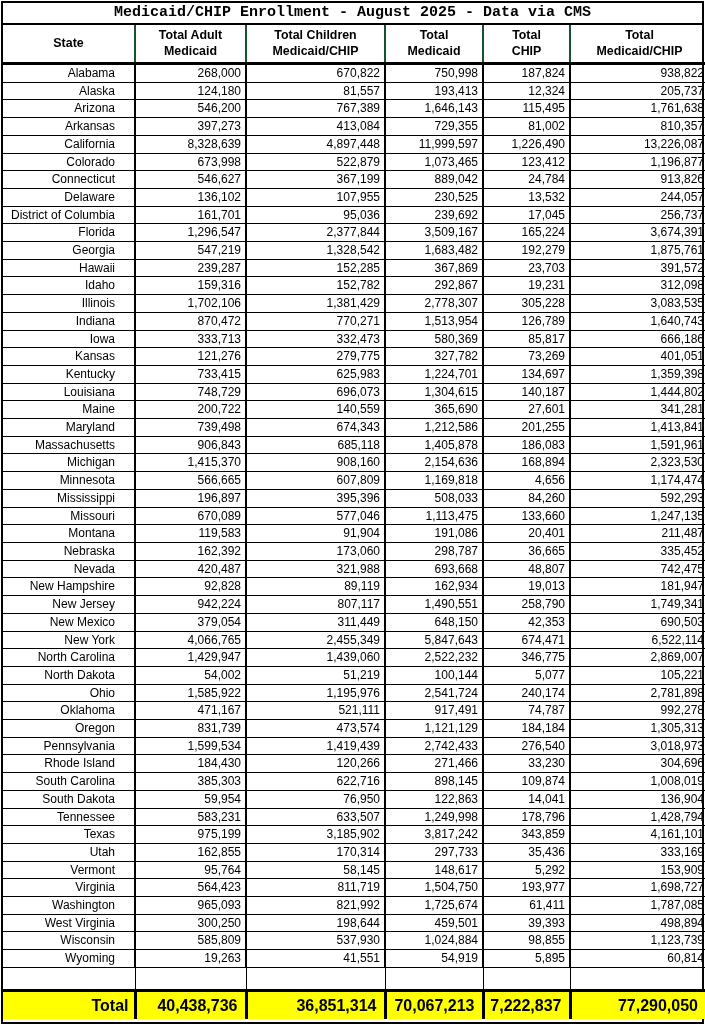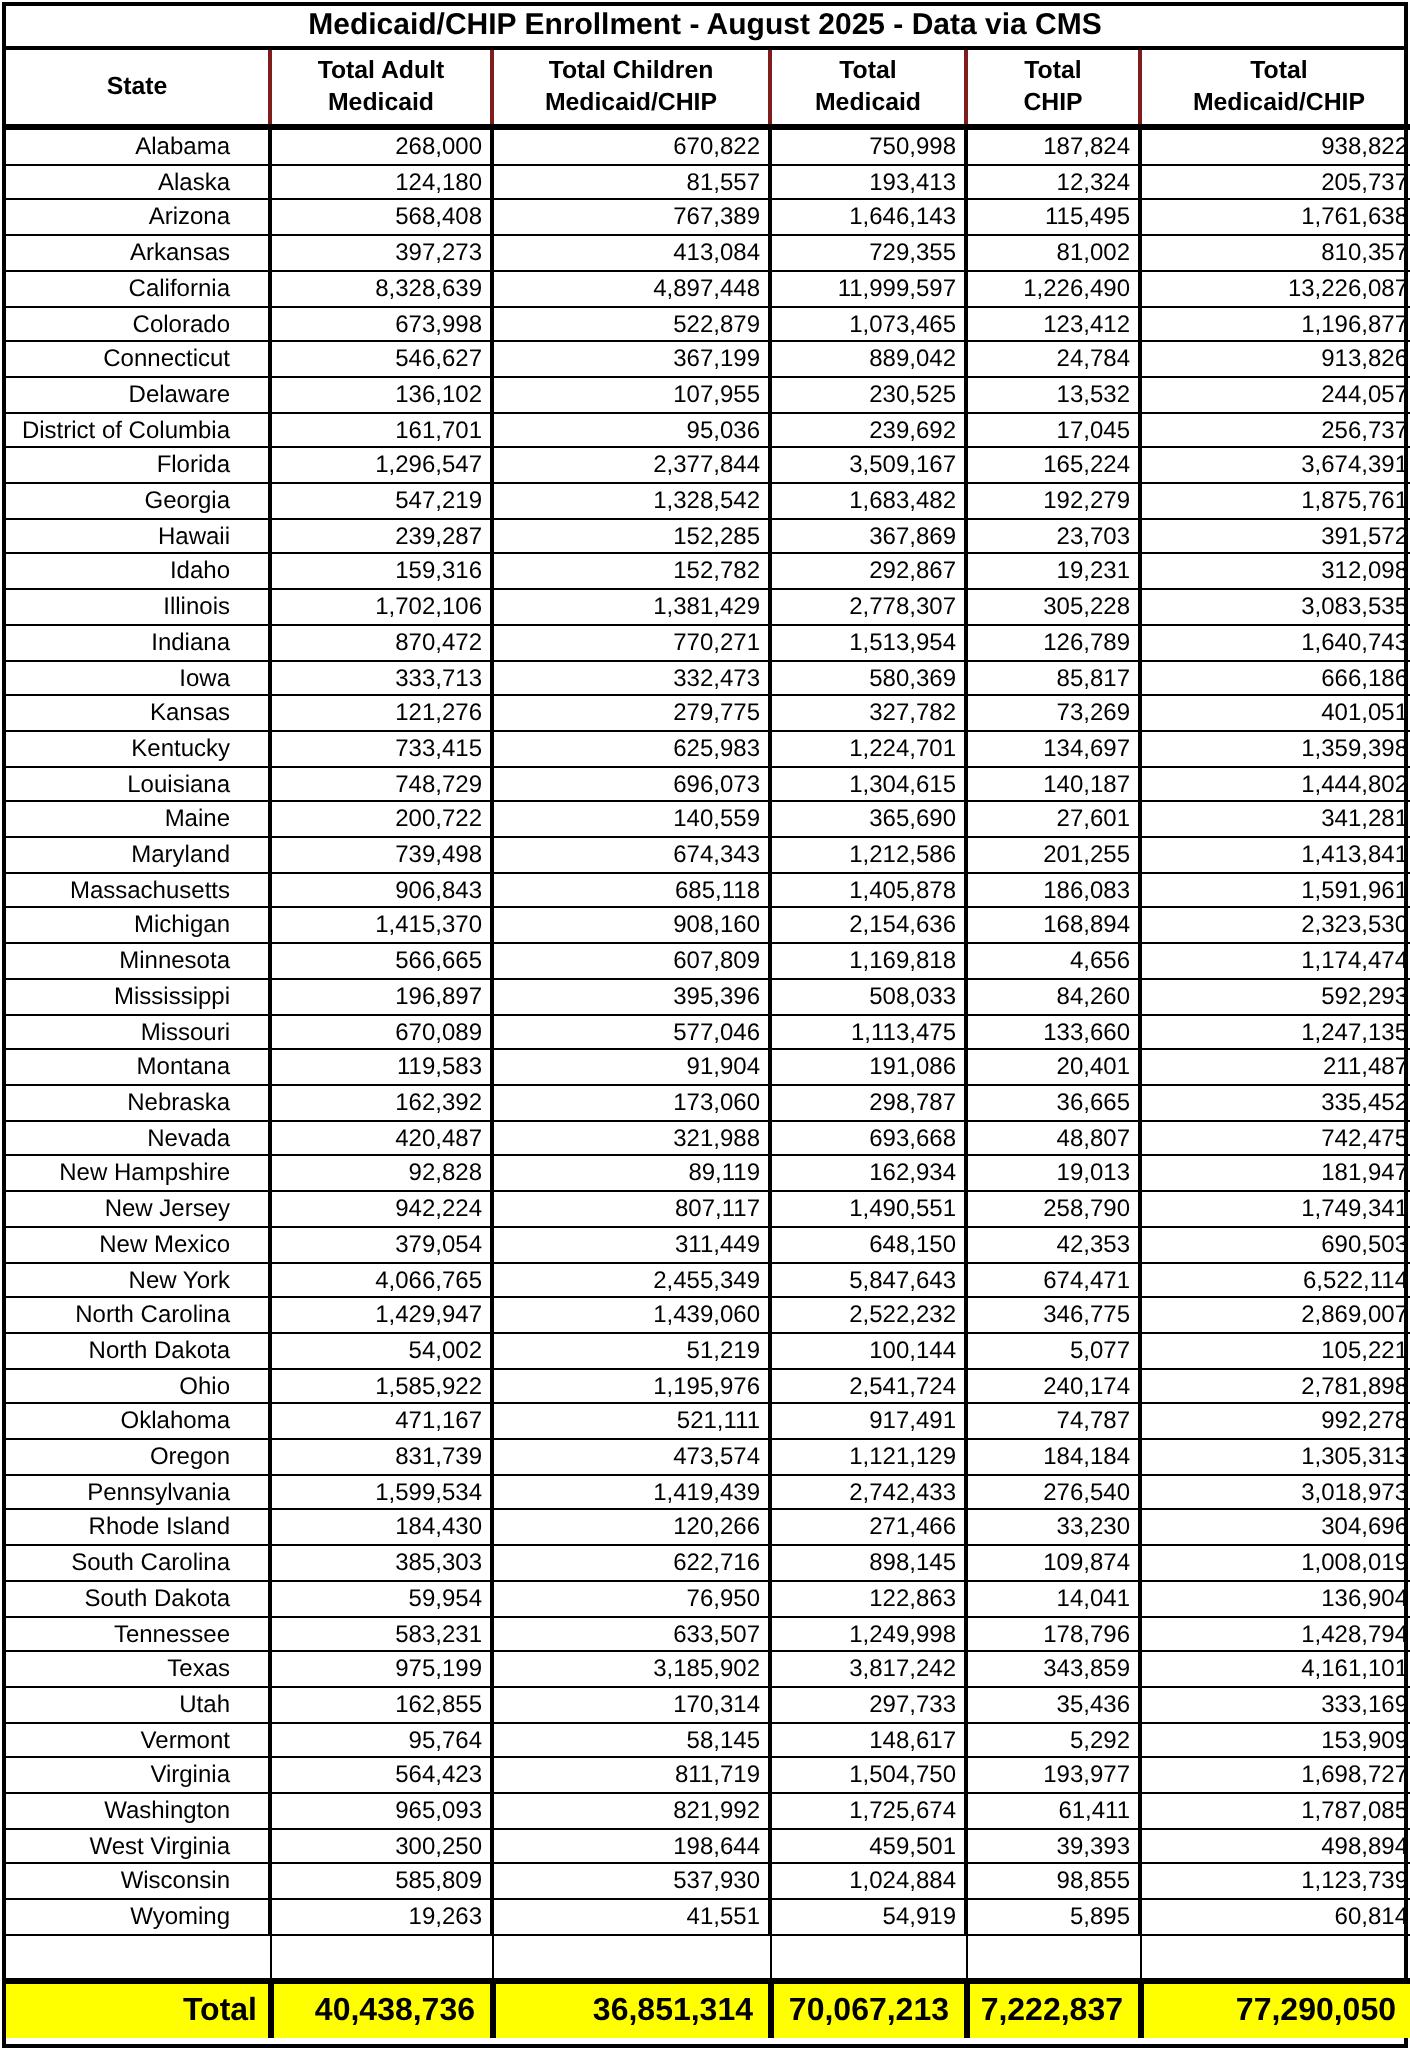--- a/index.html
+++ b/index.html
@@ -23,28 +23,29 @@
     background: #ffffff;
   }
   .title-bar {
     height: 20px;
     line-height: 20px;
     text-align: center;
     font-weight: bold;
     font-size: 15px;
     border-bottom: 2px solid #000000;
     letter-spacing: 0px;
+    font-family: Liberation Mono, monospace;
   }
   table.grid {
     border-collapse: collapse;
     table-layout: fixed;
     width: 100%;
   }
   table.grid th {
-    border-left: 2px solid #7f1d1d;
+    border-left: 2px solid #14532d;
     border-bottom: 3px solid #000000;
     height: 37px;
     font-size: 12.4px;
     font-weight: bold;
     text-align: center;
     vertical-align: middle;
     white-space: pre-line;
     padding: 0 2px;
     line-height: 1.25;
   }
@@ -124,21 +125,21 @@
           <tr>
             <td class="state">Alaska</td>
             <td class="num">124,180</td>
             <td class="num">81,557</td>
             <td class="num">193,413</td>
             <td class="num">12,324</td>
             <td class="num">205,737</td>
           </tr>
           <tr>
             <td class="state">Arizona</td>
-            <td class="num">568,408</td>
+            <td class="num">546,200</td>
             <td class="num">767,389</td>
             <td class="num">1,646,143</td>
             <td class="num">115,495</td>
             <td class="num">1,761,638</td>
           </tr>
           <tr>
             <td class="state">Arkansas</td>
             <td class="num">397,273</td>
             <td class="num">413,084</td>
             <td class="num">729,355</td>

